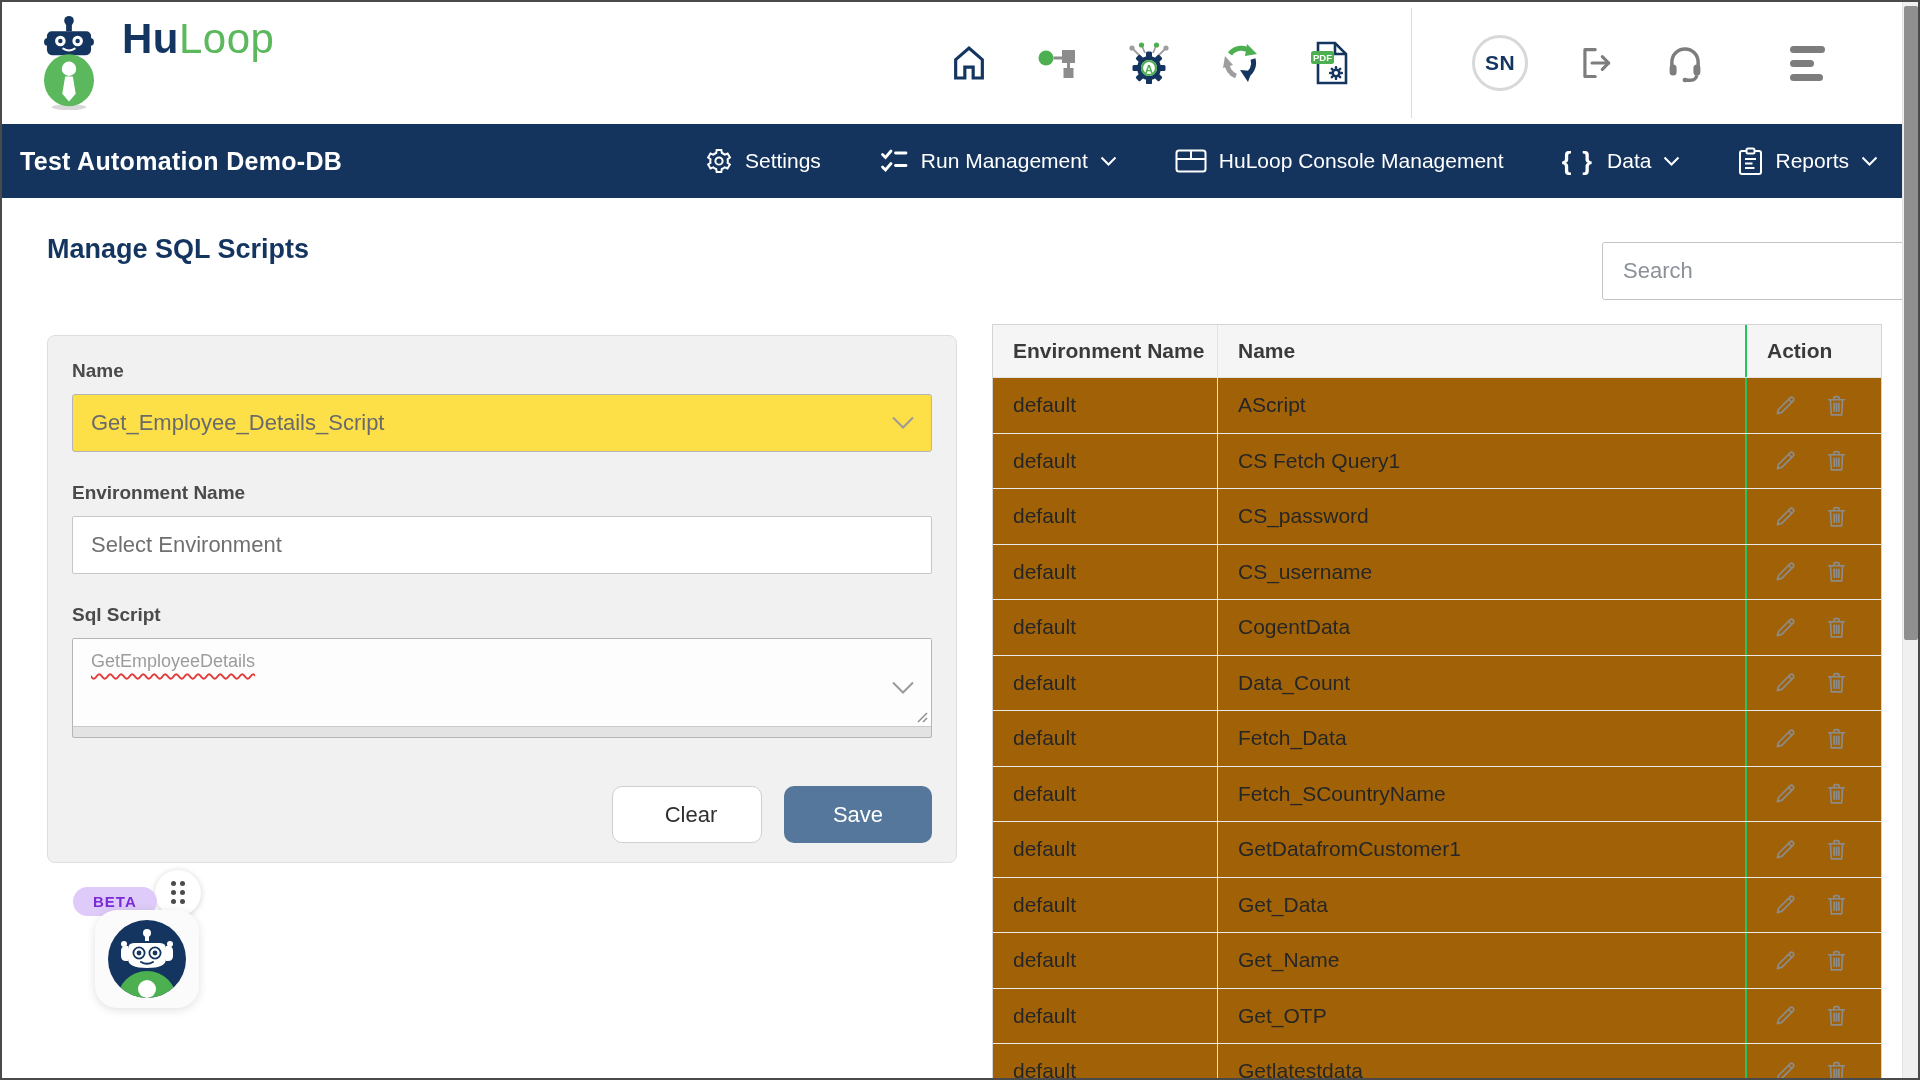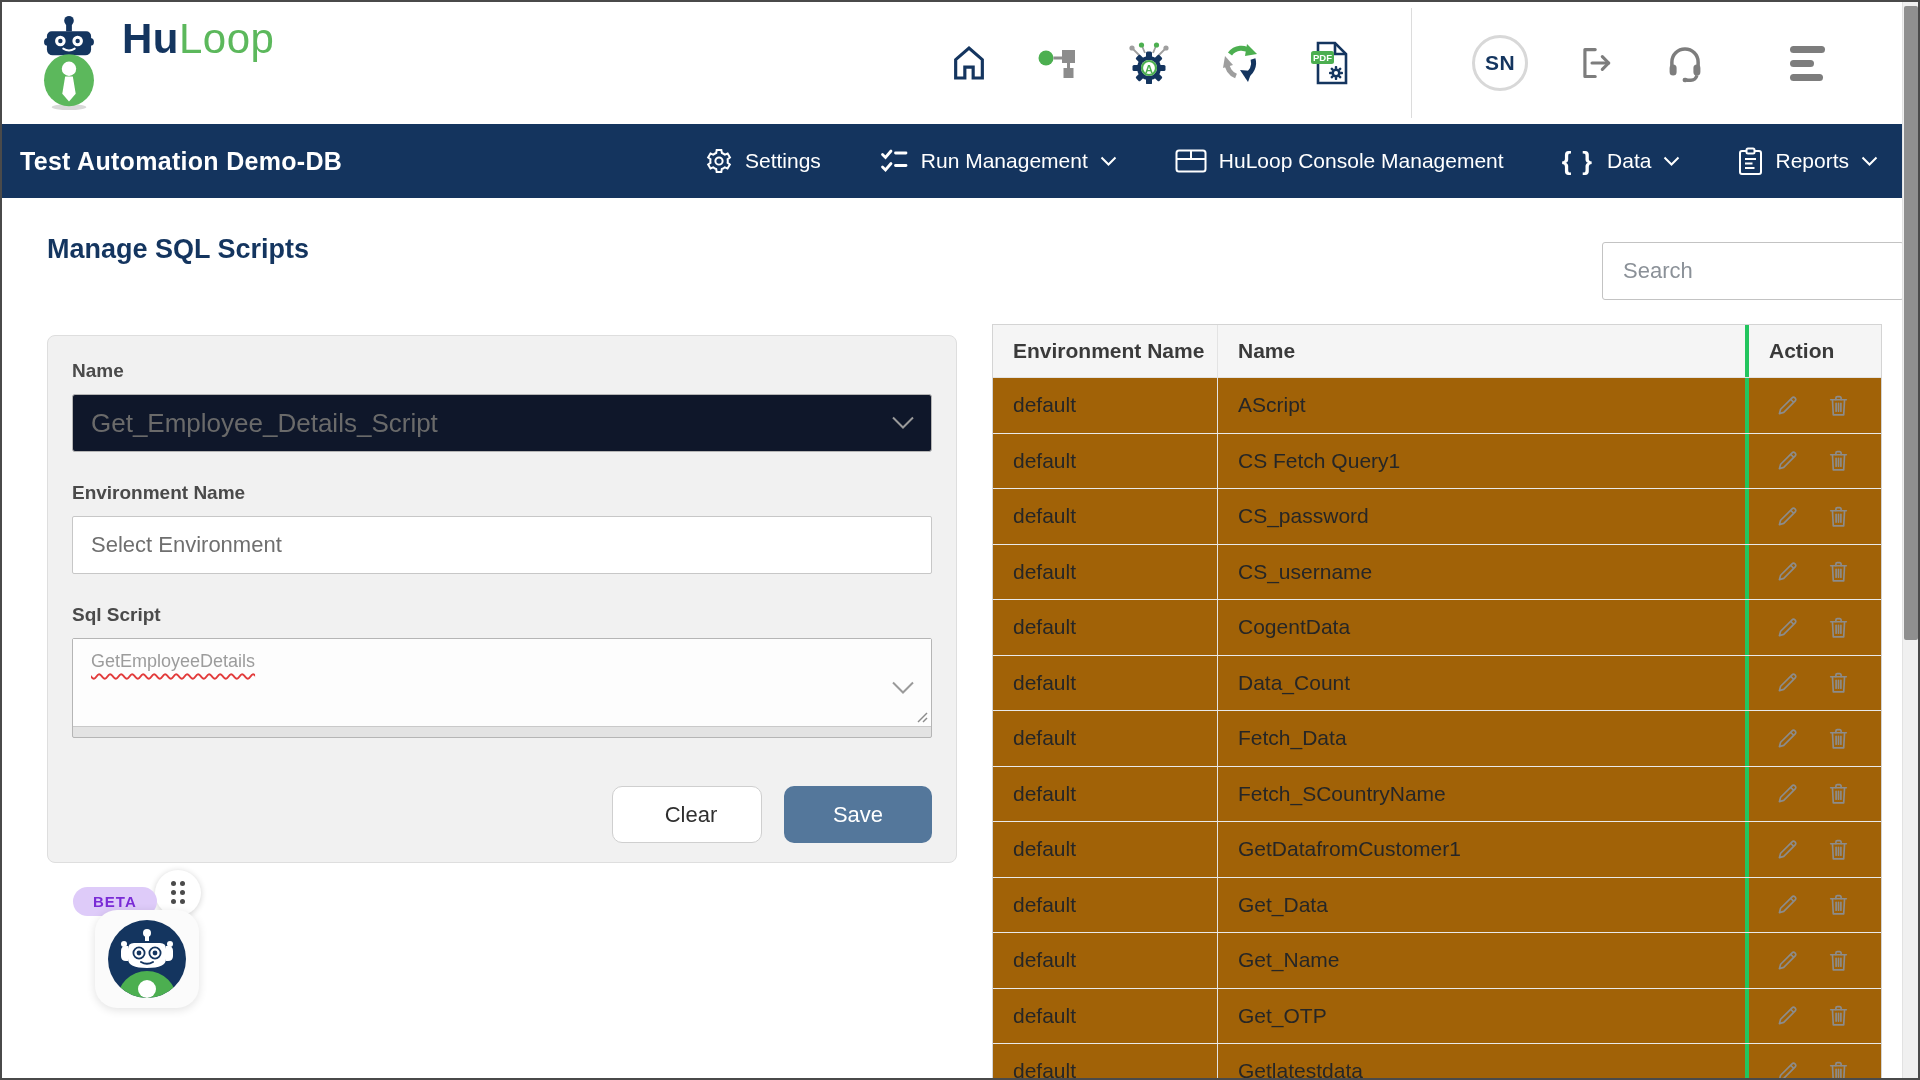--- a/index.html
+++ b/index.html
@@ -33,42 +33,42 @@
 
   
   .main { position:relative; height:880px; background:#fff; overflow:hidden; }
   .page-title { position:absolute; left:45px; top:36px; font-size:27px; font-weight:700; color:#14355f; }
   .search-input { position:absolute; top:44px; right:14px; width:302px; height:58px; border:1px solid #c3c3c3; border-radius:3px; padding:0 20px; font-size:22px; color:#444; font-family:"Liberation Sans", sans-serif; outline:none; }
   .search-input::placeholder { color:#8b9198; }
 
   
   .panel { position:absolute; left:45px; top:137px; width:910px; height:528px; background:#f1f1f1; border:1px solid #dedede; border-radius:8px; padding:24px; }
   .field-label { font-size:19px; font-weight:600; color:#4a4a4a; }
-  .select-box { position:relative; margin-top:12px; height:58px; border:1px solid #b5b5b5; border-radius:3px; background:#0f172a; display:flex; align-items:center; padding:0 48px 0 18px; font-size:26px; color:#6a6a6a; cursor:pointer; }
+  .select-box { position:relative; margin-top:12px; height:58px; border:1px solid #b5b5b5; border-radius:3px; background:#fde047; display:flex; align-items:center; padding:0 48px 0 18px; font-size:22px; color:#6a6a6a; cursor:pointer; }
   .select-box .chev { position:absolute; right:16px; top:50%; transform:translateY(-50%); }
   .text-input { margin-top:12px; width:100%; height:58px; border:1px solid #c7c7c7; border-radius:2px; background:#fff; padding:0 18px; font-size:22px; color:#444; font-family:"Liberation Sans", sans-serif; outline:none; }
   .text-input::placeholder { color:#6f6f6f; }
   .mt30 { margin-top:30px; }
   .sql-outer { position:relative; margin-top:12px; height:100px; border:1px solid #b5b5b5; border-radius:2px; background:#e3e3e3; cursor:pointer; }
   .sql-inner { position:absolute; top:0; left:0; right:0; height:88px; background:#fdfdfd; border-bottom:1px solid #c9c9c9; padding:12px 18px; }
   .sql-text { display:inline; font-size:18px; color:#9c9c9c; text-decoration:underline; text-decoration-style:wavy; text-decoration-color:#e23b3b; text-decoration-thickness:2px; text-underline-offset:6px; }
   .sql-outer .chev { position:absolute; right:16px; top:50%; transform:translateY(-50%); }
   .resize-handle { position:absolute; right:3px; bottom:3px; }
   .btn-row { display:flex; justify-content:flex-end; gap:22px; margin-top:48px; }
   .btn { height:57px; border-radius:10px; font-size:22px; font-family:"Liberation Sans", sans-serif; cursor:pointer; }
   .btn-clear { width:150px; background:#fff; border:1px solid #cfcfcf; color:#2f2f2f;padding-left:8px; }
   .btn-save { width:148px; background:#54779b; border:none; color:#fff; }
 
   
   .table-wrap { position:absolute; left:990px; top:126px; width:890px; height:754px; border:1px solid #d4d4d4; border-bottom:none; overflow:hidden; background:#fff; }
   .t-head { display:flex; height:53px; background:#f5f5f5; border-bottom:1px solid #e3e3e3; }
   .t-head .hc { display:flex; align-items:center; padding-left:20px; font-size:21px; font-weight:700; color:#3a3a3a; }
   .c-env { width:224px; flex:none; }
   .c-name { width:528px; flex:none; border-left:1px solid #e3e3e3; }
-  .c-action { width:136px; flex:none; border-left:4px solid #22c55e; }
+  .c-action { width:136px; flex:none; border-left:2px solid #22c55e; }
   .t-row { display:flex; height:55.5px; border-bottom:1px solid #e9e9e9; background:#a16207; }
   .t-row .cell { display:flex; align-items:center; padding-left:20px; font-size:21px; color:#262626; }
   .action-cell { gap:26px; padding-left:26px !important; }
   .act-icon { cursor:pointer; display:flex; }
 
   
   .beta-wrap { position:absolute; left:71px; top:672px; width:150px; height:150px; }
   .drag-handle { position:absolute; left:82px; top:0; width:46px; height:46px; border-radius:50%; background:#fff; box-shadow:0 1px 6px rgba(0,0,0,.18); display:grid; grid-template-columns:repeat(2,6px); grid-template-rows:repeat(3,6px); gap:3px; place-content:center; cursor:grab; }
   .drag-handle i { width:5px; height:5px; border-radius:50%; background:#4a4a4a; }
   .beta-pill { position:absolute; left:0; top:17px; background:#decbf9; color:#7a2bd6; font-size:15px; font-weight:700; letter-spacing:1px; padding:6px 20px; border-radius:15px; }

